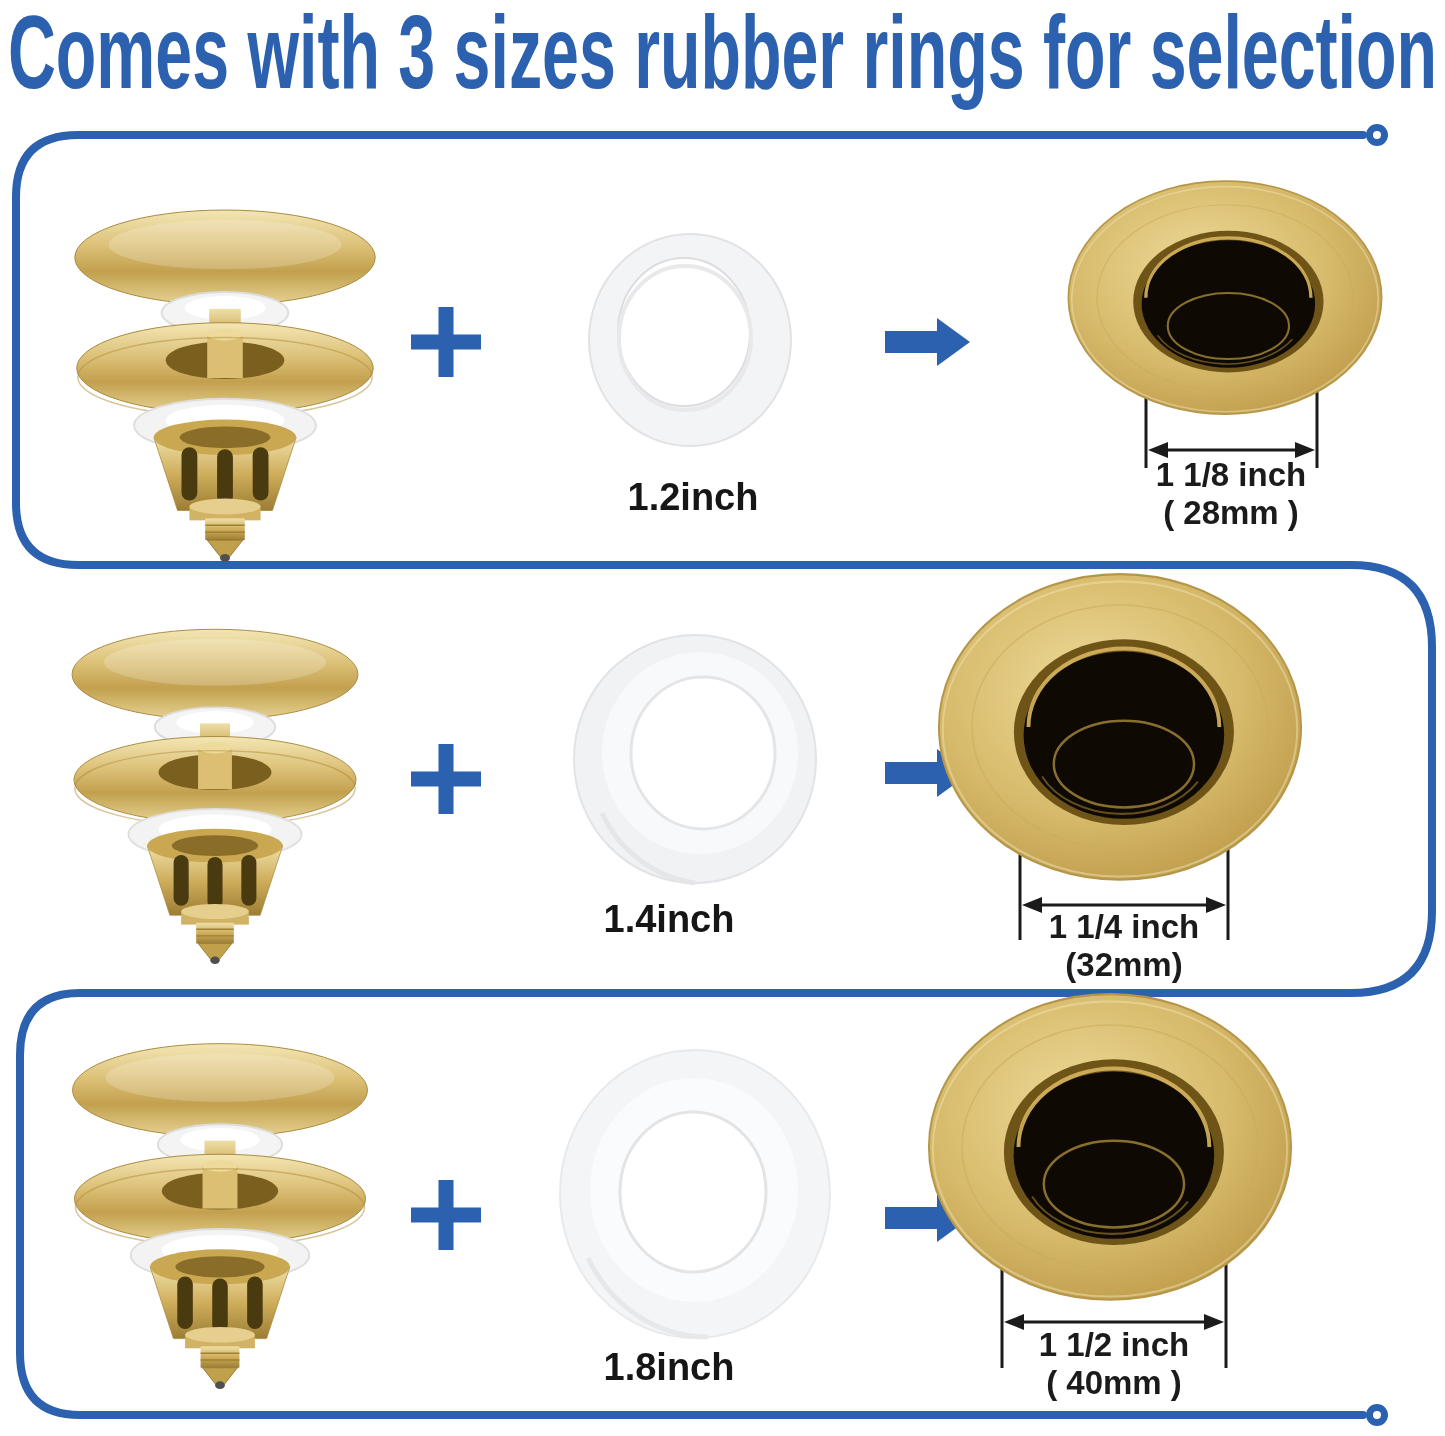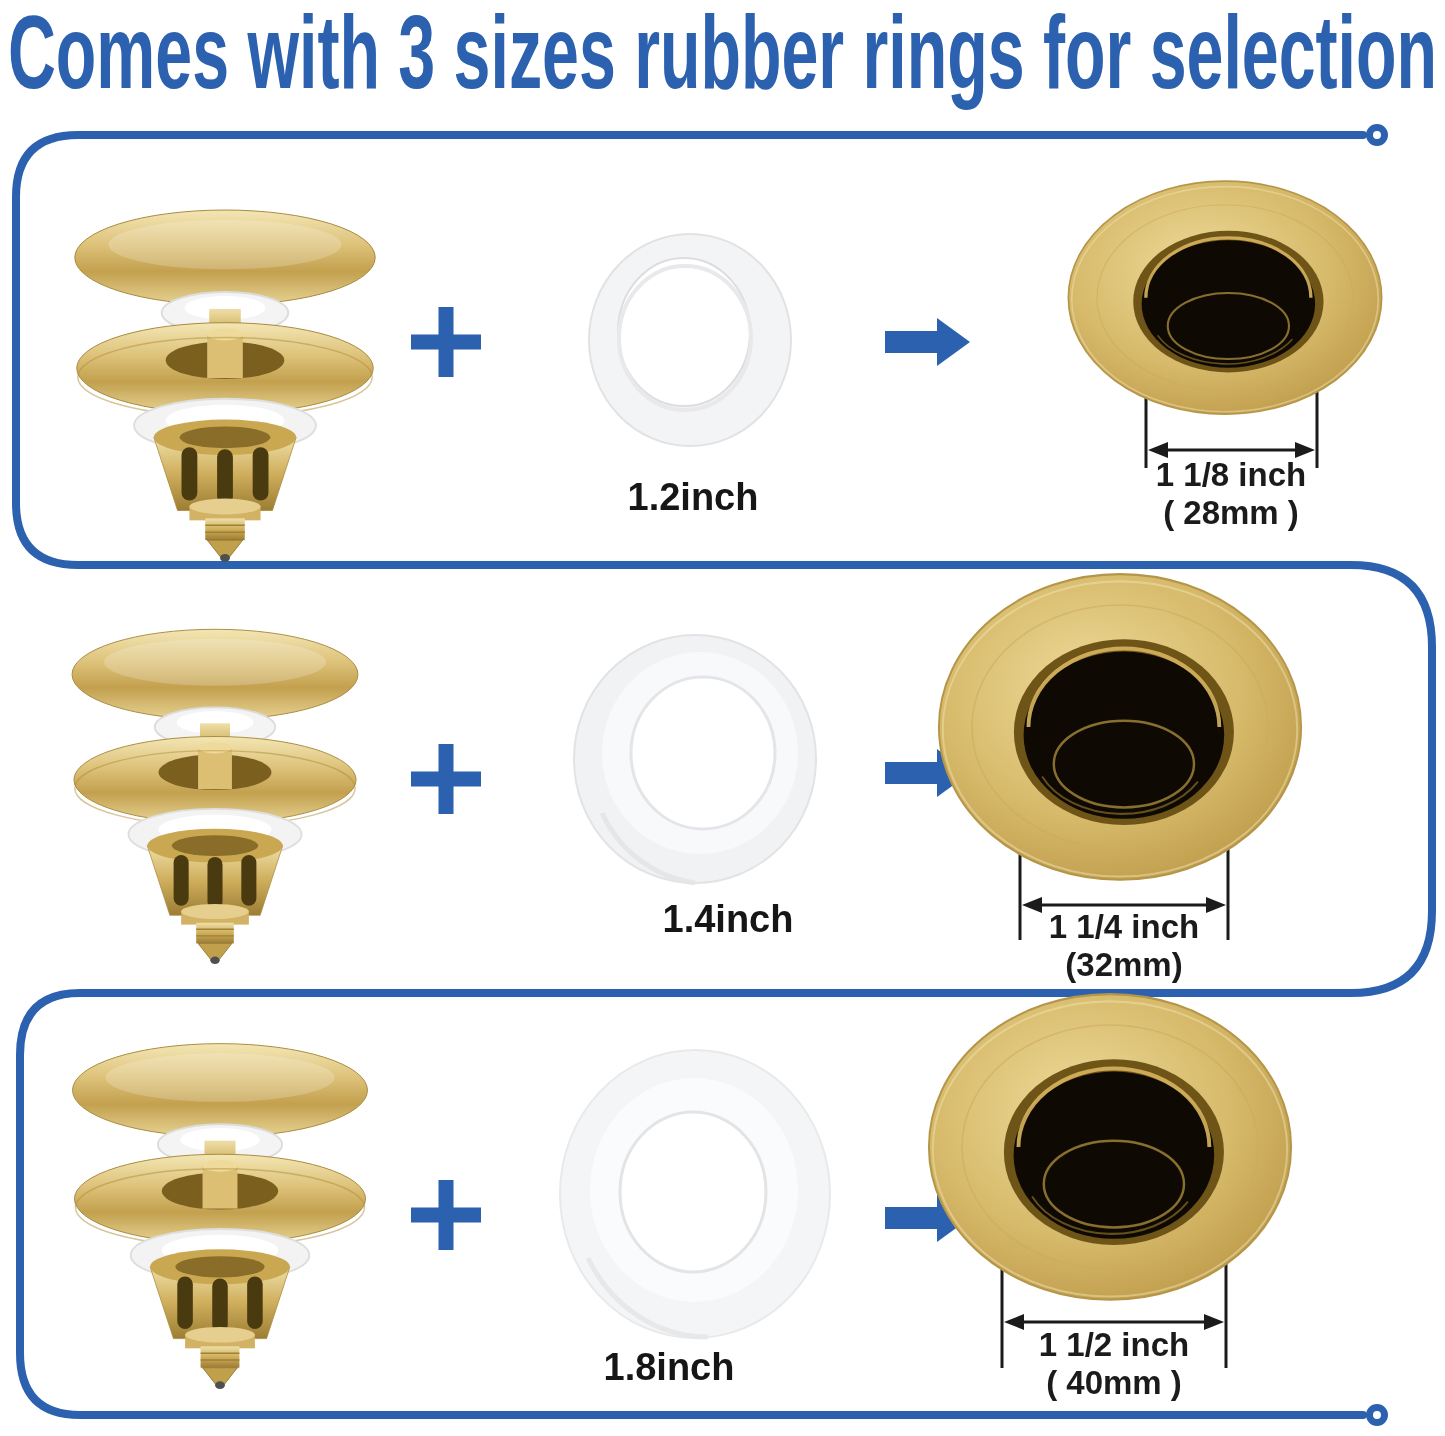--- a/index.html
+++ b/index.html
@@ -174,21 +174,21 @@
     <rect x="29.5" y="2" width="15" height="70" fill="#2b61ae"></rect>
     <rect x="2" y="29.5" width="70" height="15" fill="#2b61ae"></rect>
   </svg>
 
   <svg class="abs" style="left:572px;top:633px" width="246" height="252" viewBox="0 0 246 252">
     <ellipse cx="123" cy="126" rx="121" ry="124" fill="#f1f2f4" stroke="#e2e3e6" stroke-width="2"></ellipse>
     <ellipse cx="128" cy="120" rx="98" ry="101" fill="#f8f9fa"></ellipse>
     <ellipse cx="131" cy="120" rx="72" ry="76" fill="#ffffff" stroke="#e4e5e8" stroke-width="3"></ellipse>
     <path d="M 30 180 A 121 124 0 0 0 123 250" fill="none" stroke="#e3e4e7" stroke-width="5" opacity="0.9"></path>
   </svg>
-  <div class="label ring-label" style="left:728px;top:898px">1.4inch</div>
+  <div class="label ring-label" style="left:669px;top:898px">1.4inch</div>
 
   <svg class="abs" style="left:885px;top:748px" width="86" height="50" viewBox="0 0 86 50">
     <polygon points="0,14 52,14 52,1 85,25 52,49 52,36 0,36" fill="#2b61ae"></polygon>
   </svg>
 
   <svg class="abs" style="left:935px;top:570px" width="370" height="320" viewBox="0 0 380 310" preserveAspectRatio="none">
     <use href="#drainSym"></use>
   </svg>
 
   <svg class="abs" style="left:55px;top:1032px" width="330" height="359" viewBox="0 0 340 370">

